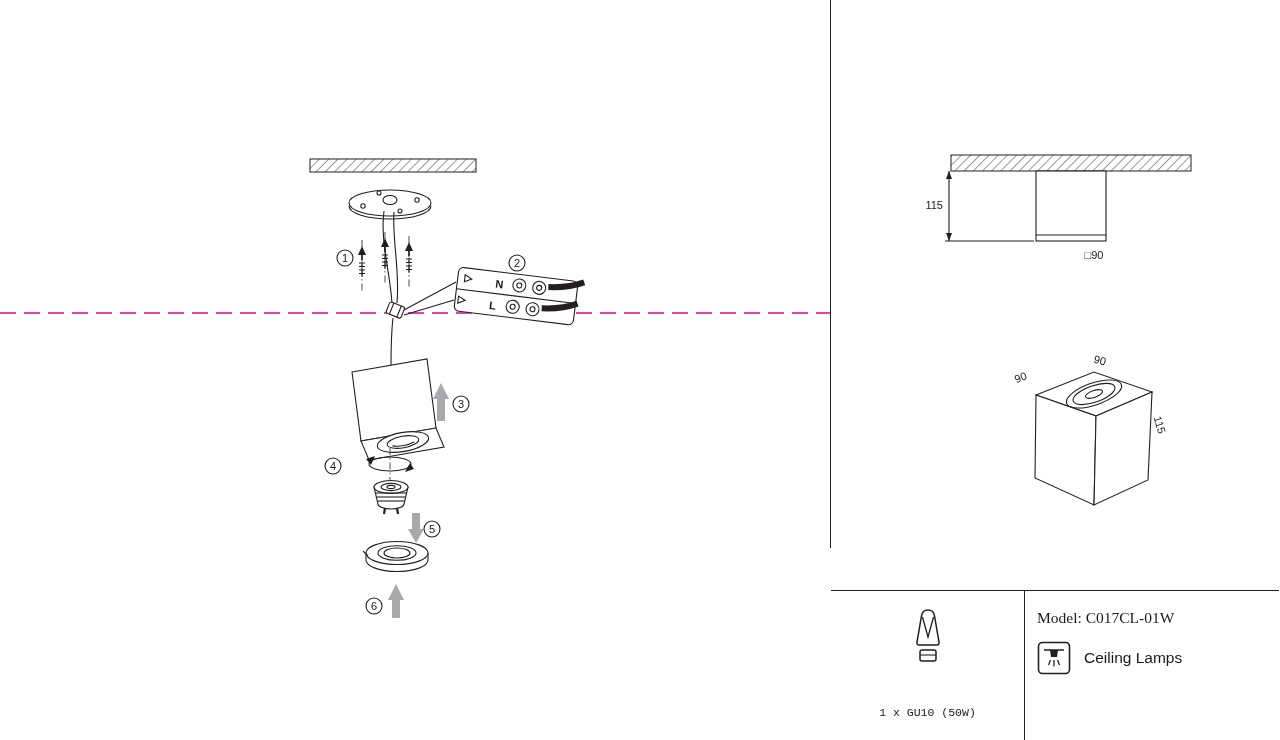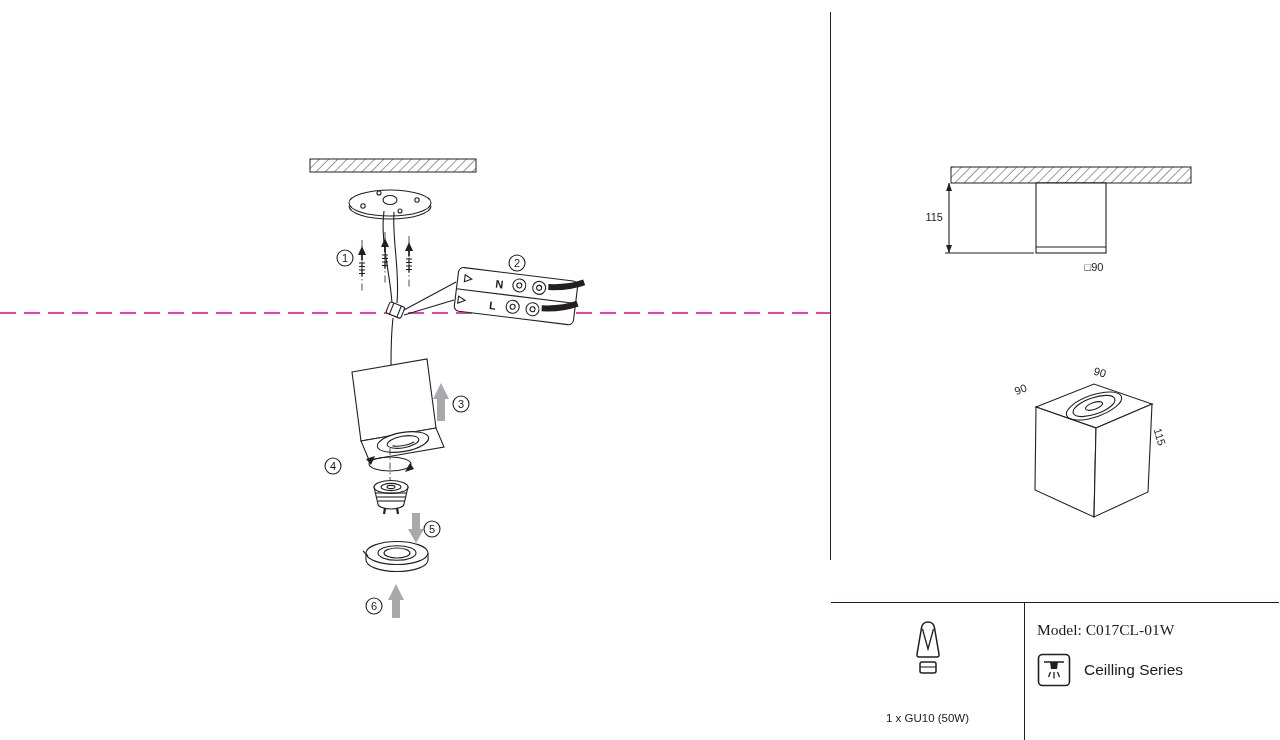--- a/index.html
+++ b/index.html
@@ -1,26 +1,26 @@
 <!DOCTYPE html>
 <html><head>
 <meta charset="utf-8">
 <style>
   html,body{margin:0;padding:0;background:#ffffff;}
   .canvas{position:relative;width:1280px;height:740px;background:#fff;overflow:hidden;
           font-family:"Liberation Sans",sans-serif;color:#1a1a1a;}
   .left-diagram{position:absolute;left:0;top:0;}
-  .right-col{position:absolute;left:830px;top:12px;width:449px;height:548px;
+  .right-col{position:absolute;left:830px;top:0;width:449px;height:548px;
              border-left:1.5px solid #231f20;box-sizing:border-box;}
   .spec-svg{position:absolute;left:0;top:0;}
   .bottom-info{position:absolute;left:0;top:590px;width:448px;height:150px;
                border-top:1.5px solid #231f20;display:flex;box-sizing:border-box;background:#fff;}
   .bulb-cell{width:194px;border-right:1.5px solid #231f20;box-sizing:border-box;
              display:flex;flex-direction:column;align-items:center;padding-top:15px;}
-  .bulb-label{margin-top:22px;font-size:11.5px;color:#1a1a1a;}
+  .bulb-label{margin-top:28px;font-size:11.5px;color:#1a1a1a;font-family:Liberation Mono, monospace;}
   .model-cell{flex:1;box-sizing:border-box;padding:13px 0 0 12px;}
   .model-line{font-size:15.5px;line-height:27px;color:#1a1a1a;font-family:Liberation Serif, serif;}
   .category-row{display:flex;align-items:center;gap:13px;margin-top:10px;}
   .category-label{font-size:15.5px;color:#1a1a1a;}
   svg text{font-family:"Liberation Sans",sans-serif;fill:#1a1a1a;}
   .step-badge circle{fill:#fff;stroke:#231f20;stroke-width:1.1;}
   .step-badge text{font-size:11px;text-anchor:middle;}
   .thin{stroke:#231f20;stroke-width:1.1;fill:none;}
   .fillw{fill:#fff;stroke:#231f20;stroke-width:1.1;}
   .gray-arrow{fill:#a7a9ac;}
@@ -237,20 +237,20 @@
         <div class="model-line">Model: C017CL-01W</div>
         <div class="category-row">
           <svg width="34" height="34" viewBox="0 0 34 34">
             <rect x="1.5" y="1.5" width="31" height="31" rx="4" fill="#fff" stroke="#231f20" stroke-width="1.6"></rect>
             <line x1="7" y1="9" x2="27" y2="9" stroke="#231f20" stroke-width="1.5"></line>
             <path d="M13,9 L21,9 L20,16 L14,16 Z" fill="#231f20"></path>
             <line x1="13.5" y1="19" x2="11.5" y2="24" stroke="#231f20" stroke-width="1.3"></line>
             <line x1="17" y1="19" x2="17" y2="25.5" stroke="#231f20" stroke-width="1.3"></line>
             <line x1="20.5" y1="19" x2="22.5" y2="24" stroke="#231f20" stroke-width="1.3"></line>
           </svg>
-          <span class="category-label">Ceilling Series</span>
+          <span class="category-label">Ceiling Lamps</span>
         </div>
       </div>
 
     </div>
   </div>
 
 </div>
 
 </body></html>

